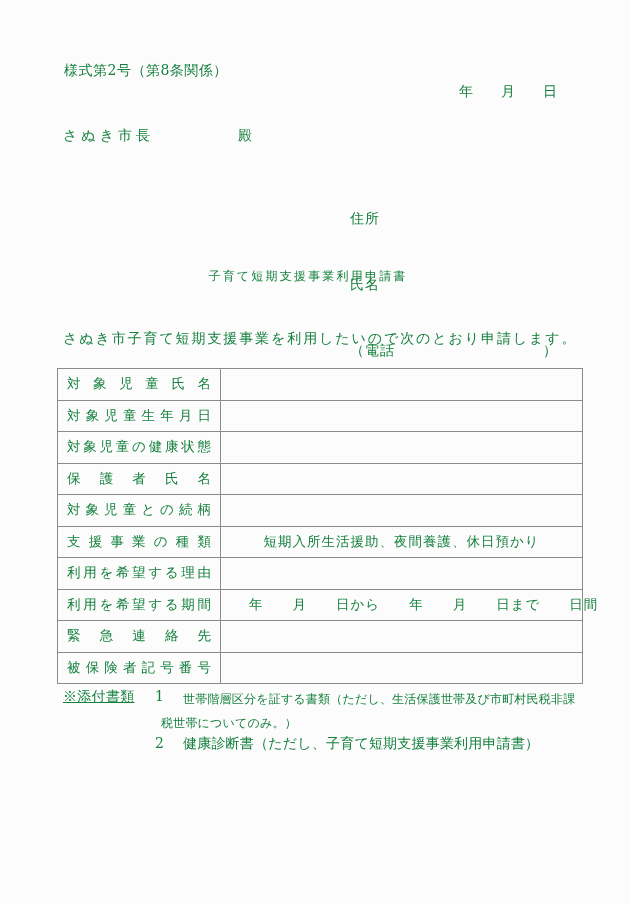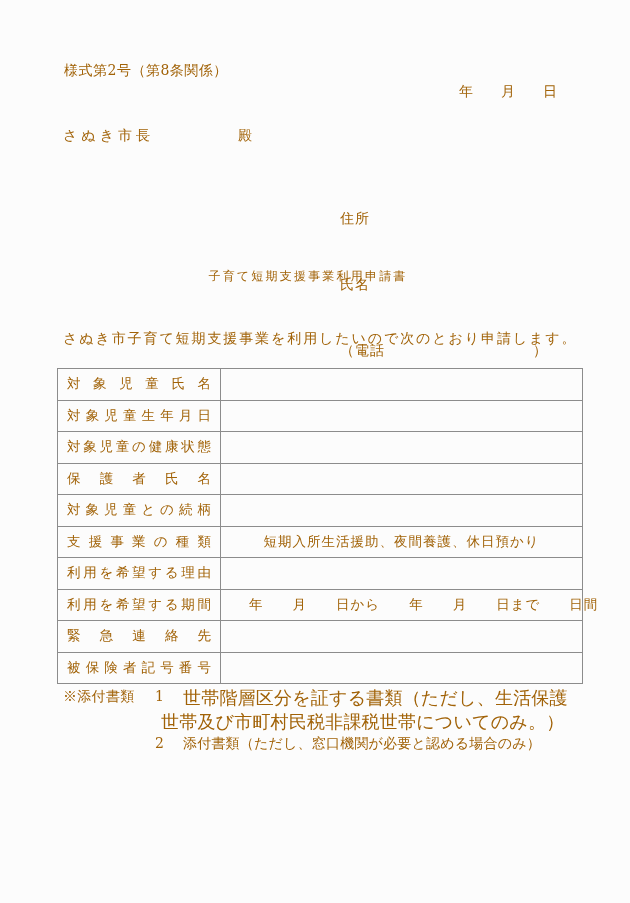--- a/index.html
+++ b/index.html
@@ -2,33 +2,33 @@
 <html><head>
 <meta charset="utf-8">
 <style>
   html, body { margin: 0; padding: 0; background: #ffffff; }
   .page {
     position: relative;
     width: 630px;
     height: 903px;
     background: #fcfcfc;
     font-family: "DejaVu Serif", "Liberation Serif", serif;
-    color: #a16207;
+    color: #15803d;
     overflow: hidden;
   }
   .abs { position: absolute; white-space: pre; }
 
   .form-number { left: 64px; top: 62px; font-size: 14px; letter-spacing: 0.5px; }
   .date-line   { right: 73px; top: 83px; font-size: 14px; }
 
   .addressee-line { left: 63px; top: 127px; font-size: 14px; }
   .addressee-name { letter-spacing: 4px; text-align: right; }
   .addressee-gap  { display: inline-block; width: 84px; }
 
-  .applicant { left: 340px; top: 163px; font-size: 14px; line-height: 22px; letter-spacing: 1px; }
+  .applicant { left: 350px; top: 163px; font-size: 14px; line-height: 22px; letter-spacing: 1px; }
   .applicant .line { white-space: pre; }
   .phone-gap { display: inline-block; width: 148px; }
 
   .form-title { left: 0; top: 268px; width: 616px; text-align: center; font-size: 12px; letter-spacing: 2.2px; }
 
   .intro { left: 63px; top: 330px; font-size: 14px; letter-spacing: 1.9px; }
 
   table.app-table {
     position: absolute; left: 57px; top: 368px; width: 526px;
     border-collapse: collapse; table-layout: fixed;
@@ -39,27 +39,27 @@
     font-size: 13.5px;
     vertical-align: middle;
     background: #fcfcfc;
   }
   td.lab { width: 144px; padding: 0 9px; }
   .jchars { display: flex; justify-content: space-between; }
   td.val { padding: 0 4px; }
   td.val.center { text-align: center; letter-spacing: 1px; }
   td.val.period { padding-left: 28px; letter-spacing: 1px; white-space: pre; text-align: right; }
 
-  .att-marker { left: 63px;  top: 688px; font-size: 14px; letter-spacing: 0.3px; }
+  .att-marker { left: 63px;  top: 688px; font-size: 14px; letter-spacing: 0.3px; text-decoration: underline; }
   .att-num-1  { left: 155px; top: 688px; font-size: 14px; }
   .att-text-1 {
     left: 161px; top: 688px; width: 424px;
-    font-size: 18px; line-height: 23.5px; letter-spacing: 0.2px;
+    font-size: 12px; line-height: 23.5px; letter-spacing: 0.2px;
     text-indent: 22px; white-space: normal;
-    word-break: break-all; line-break: anywhere; font-family: Liberation Mono, monospace;
+    word-break: break-all; line-break: anywhere;
   }
   .att-num-2  { left: 155px; top: 735px; font-size: 14px; }
   .att-text-2 { left: 183px; top: 735px; font-size: 14px; letter-spacing: 0.2px; }
 </style>
 </head>
 <body>
 
 <div class="page">
 
   <div class="abs form-number">様式第2号（第8条関係）</div>
@@ -224,15 +224,15 @@
           </td>
           <td class="val"></td>
         </tr>
       </tbody>
   </table>
 
   <div class="abs att-marker">※添付書類</div>
   <div class="abs att-num-1">1</div>
   <div class="abs att-text-1" style="white-space:normal">世帯階層区分を証する書類（ただし、生活保護世帯及び市町村民税非課税世帯についてのみ。）</div>
   <div class="abs att-num-2">2</div>
-  <div class="abs att-text-2">添付書類（ただし、窓口機関が必要と認める場合のみ）</div>
+  <div class="abs att-text-2">健康診断書（ただし、子育て短期支援事業利用申請書）</div>
 
 </div>
 
 </body></html>

